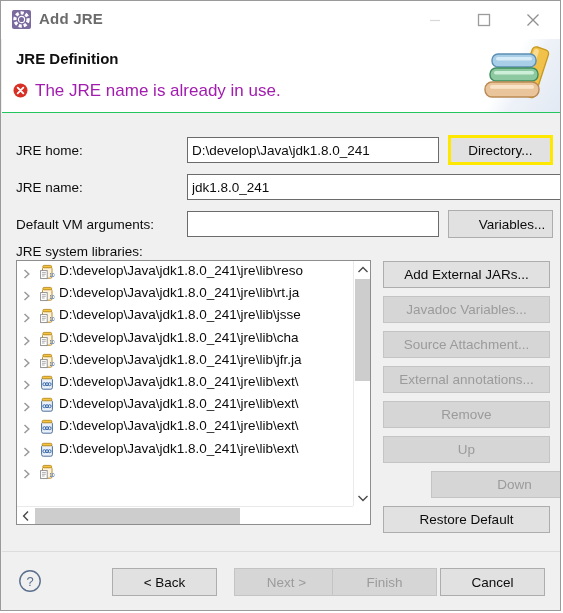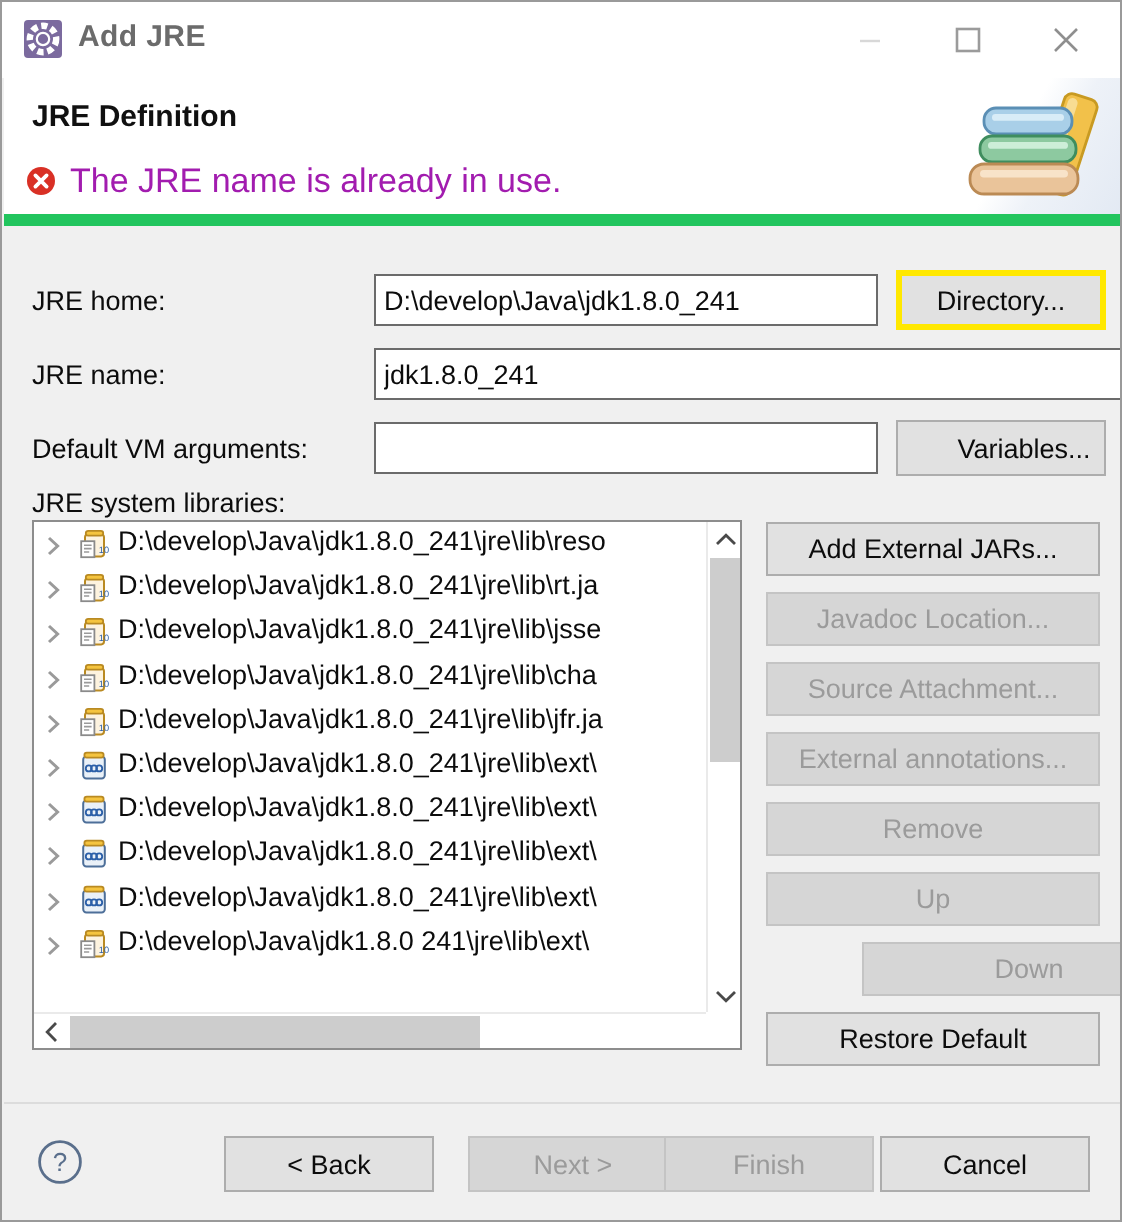--- a/index.html
+++ b/index.html
@@ -57,21 +57,21 @@
   #btn-max { right: 54px; }
   #btn-close { right: 5px; }
 
   
   .header {
     position: absolute;
     left: 1px; top: 38px;
     width: 559px;
     height: 74px;
     background: #ffffff;
-    border-bottom: 6px solid #22c55e;
+    border-bottom: 1px solid #22c55e;
     box-sizing: border-box;
     overflow: hidden;
   }
   .header-title {
     position: absolute;
     left: 14px; top: 11px;
     font-size: 15px;
     font-weight: bold;
     color: #101010;
   }
@@ -446,21 +446,20 @@
             <span class="row-arrow"><svg width="10" height="12" viewBox="0 0 10 12">
                 <path d="M2.5 2 L6.8 6 L2.5 10" fill="none" stroke="#9a9a9a" stroke-width="1.5"></path>
               </svg></span>
             <span class="row-icon"><svg width="16" height="16" viewBox="0 0 16 16">
                 <rect x="3.5" y="3.2" width="9.5" height="11" rx="1.4" fill="#fdf3df" stroke="#b98a22" stroke-width="1"></rect>
                 <rect x="3.9" y="1.4" width="8.7" height="2.4" rx="1.2" fill="#f5c43f" stroke="#b98a22" stroke-width="0.9"></rect>
                 <rect x="1.6" y="6.6" width="6.6" height="8" fill="#ffffff" stroke="#8a8a8a" stroke-width="0.9"></rect>
                 <path d="M3 8.6 H6.8 M3 10.3 H6.8 M3 12 H5.6" stroke="#9a9a9a" stroke-width="0.8"></path>
                 <text x="10.4" y="12.6" font-family="Liberation Sans, sans-serif" font-size="4.6" fill="#2b5fa8">10</text>
               </svg></span>
-            <span class="row-text">D:\develop\Java\jdk1.8.0 241\jre\lib\ext\</span>
           </div>
         </div>
 
       <div class="vscroll">
         <div class="arrow-up">
           <svg class="arrow-glyph" width="11" height="8" viewBox="0 0 11 8">
               <path d="M1 6 L5.5 1.6 L10 6" fill="none" stroke="#4a4a4a" stroke-width="1.4"></path>
             </svg>
         </div>
         <div class="vthumb"></div>
@@ -482,21 +481,21 @@
           <svg class="arrow-glyph" width="8" height="11" viewBox="0 0 8 11">
               <path d="M2 1 L6.4 5.5 L2 10" fill="none" stroke="#4a4a4a" stroke-width="1.4"></path>
             </svg>
         </div>
       </div>
       <div class="sb-corner"></div>
     </div>
 
     <div id="side-buttons">
         <button class="btn side-btn" style="top: 148px;">Add External JARs...</button>
-        <button class="btn side-btn disabled" style="top: 183px;">Javadoc Location...</button>
+        <button class="btn side-btn disabled" style="top: 183px;">Javadoc Variables...</button>
         <button class="btn side-btn disabled" style="top: 218px;">Source Attachment...</button>
         <button class="btn side-btn disabled" style="top: 253px;">External annotations...</button>
         <button class="btn side-btn disabled" style="top: 288px;">Remove</button>
         <button class="btn side-btn disabled" style="top: 323px;">Up</button>
         <button class="btn side-btn disabled" style="top: 358px; margin-left: 48px;">Down</button>
         <button class="btn side-btn" style="top: 393px;">Restore Default</button>
       </div>
 
   </div>
 

